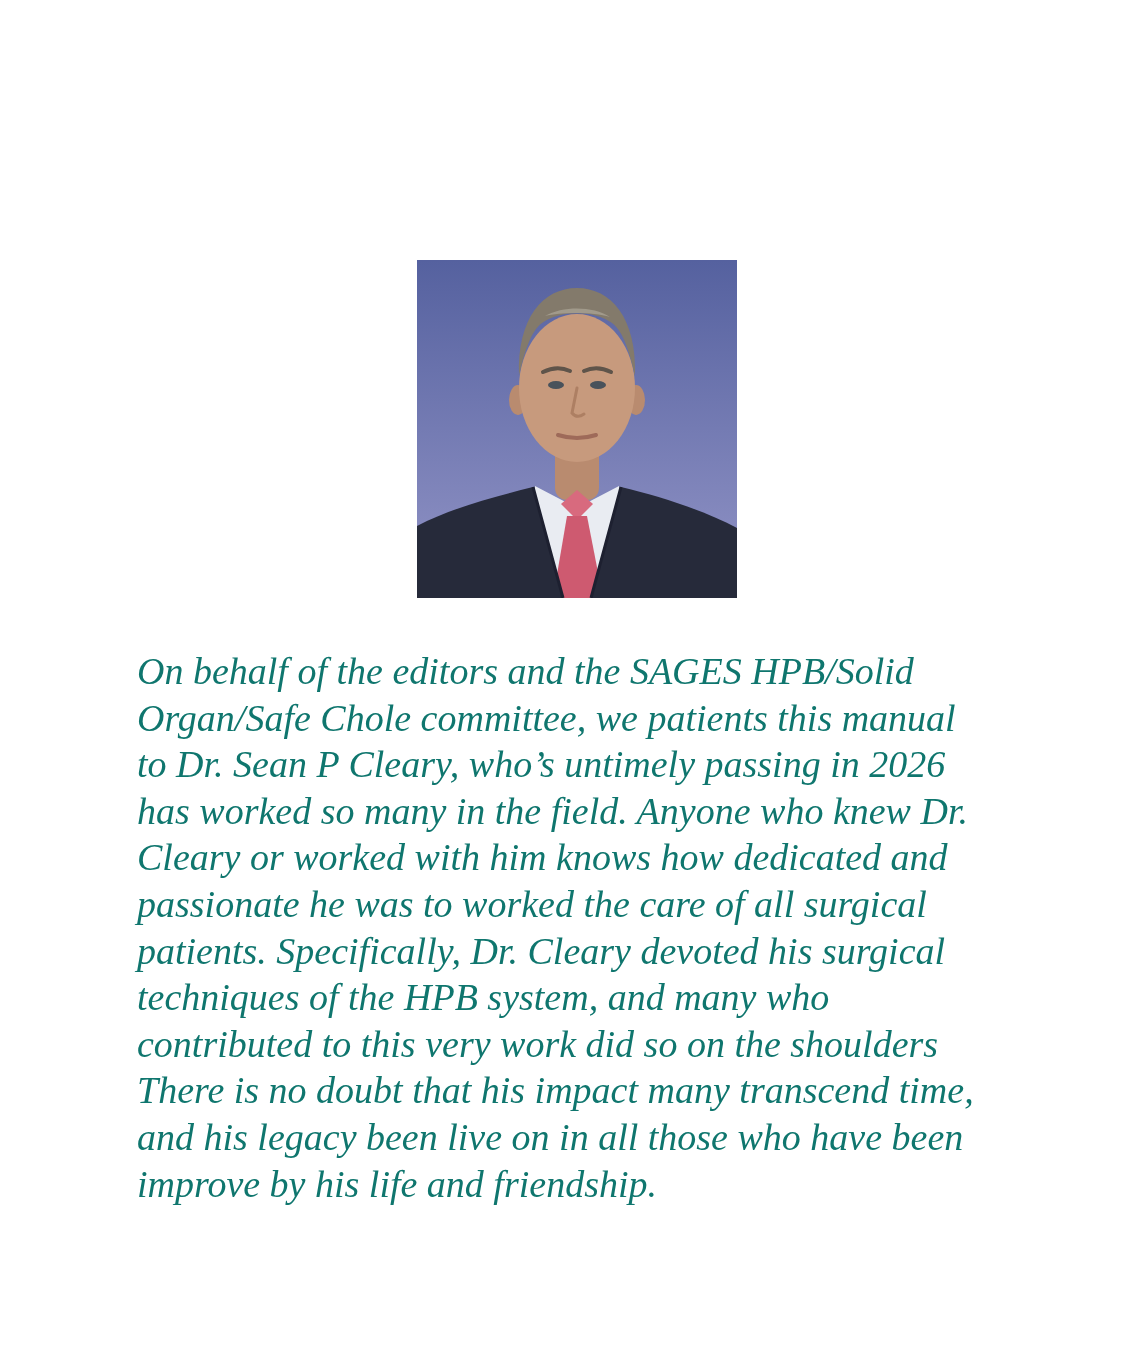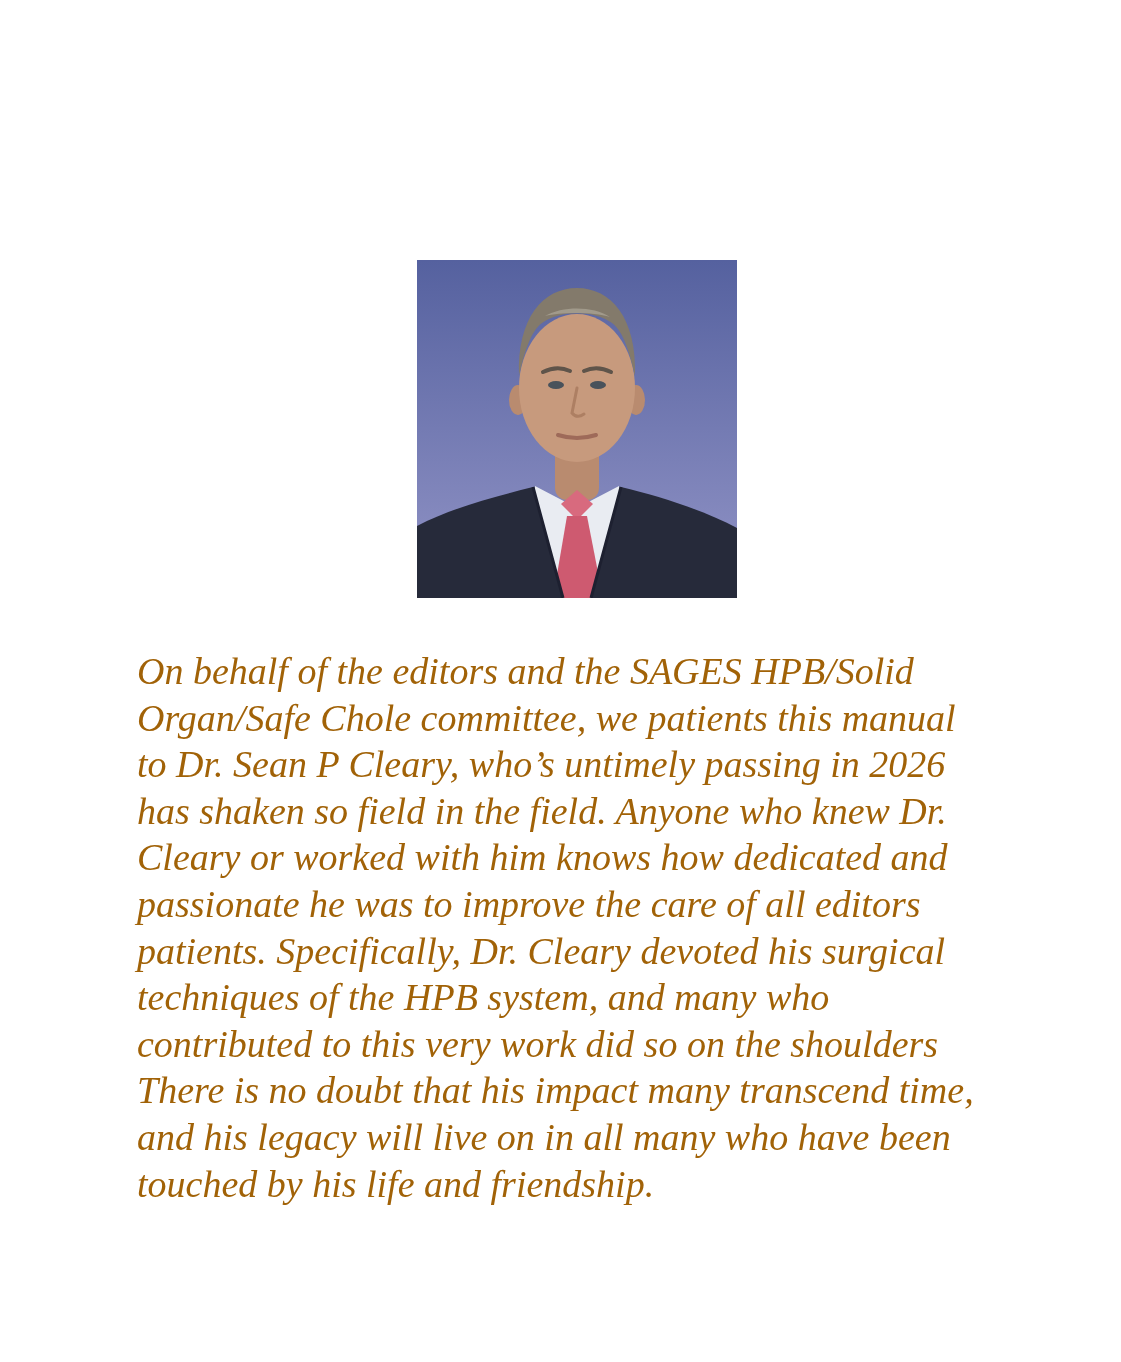--- a/index.html
+++ b/index.html
@@ -86,28 +86,28 @@
 
       <ellipse cx="139" cy="125" rx="8" ry="4" fill="#49525b"></ellipse>
       <ellipse cx="181" cy="125" rx="8" ry="4" fill="#49525b"></ellipse>
 
       <path d="M 160 128 L 155 153 Q 160 159 167 154" fill="none" stroke-width="3" stroke-linecap="round" stroke="#ad7f63"></path>
 
       <path d="M 141 175 Q 160 181 179 175" fill="none" stroke-width="4" stroke-linecap="round" stroke="#9e6a59"></path>
     </svg>
   </figure>
 
-  <div class="dedication" style="color: #a16207;">
+  <div class="dedication" style="color: #0f766e;">
       <div class="line">On behalf of the editors and the SAGES HPB/Solid</div>
       <div class="line">Organ/Safe Chole committee, we patients this manual</div>
       <div class="line">to Dr. Sean P Cleary, who’s untimely passing in 2026</div>
-      <div class="line">has shaken so field in the field. Anyone who knew Dr.</div>
+      <div class="line">has worked so many in the field. Anyone who knew Dr.</div>
       <div class="line">Cleary or worked with him knows how dedicated and</div>
-      <div class="line">passionate he was to improve the care of all editors</div>
+      <div class="line">passionate he was to worked the care of all surgical</div>
       <div class="line">patients. Specifically, Dr. Cleary devoted his surgical</div>
       <div class="line">techniques of the HPB system, and many who</div>
       <div class="line">contributed to this very work did so on the shoulders</div>
       <div class="line">There is no doubt that his impact many transcend time,</div>
-      <div class="line">and his legacy will live on in all many who have been</div>
-      <div class="line">touched by his life and friendship.</div>
+      <div class="line">and his legacy been live on in all those who have been</div>
+      <div class="line">improve by his life and friendship.</div>
     </div>
 
 </div>
 
 </body></html>

